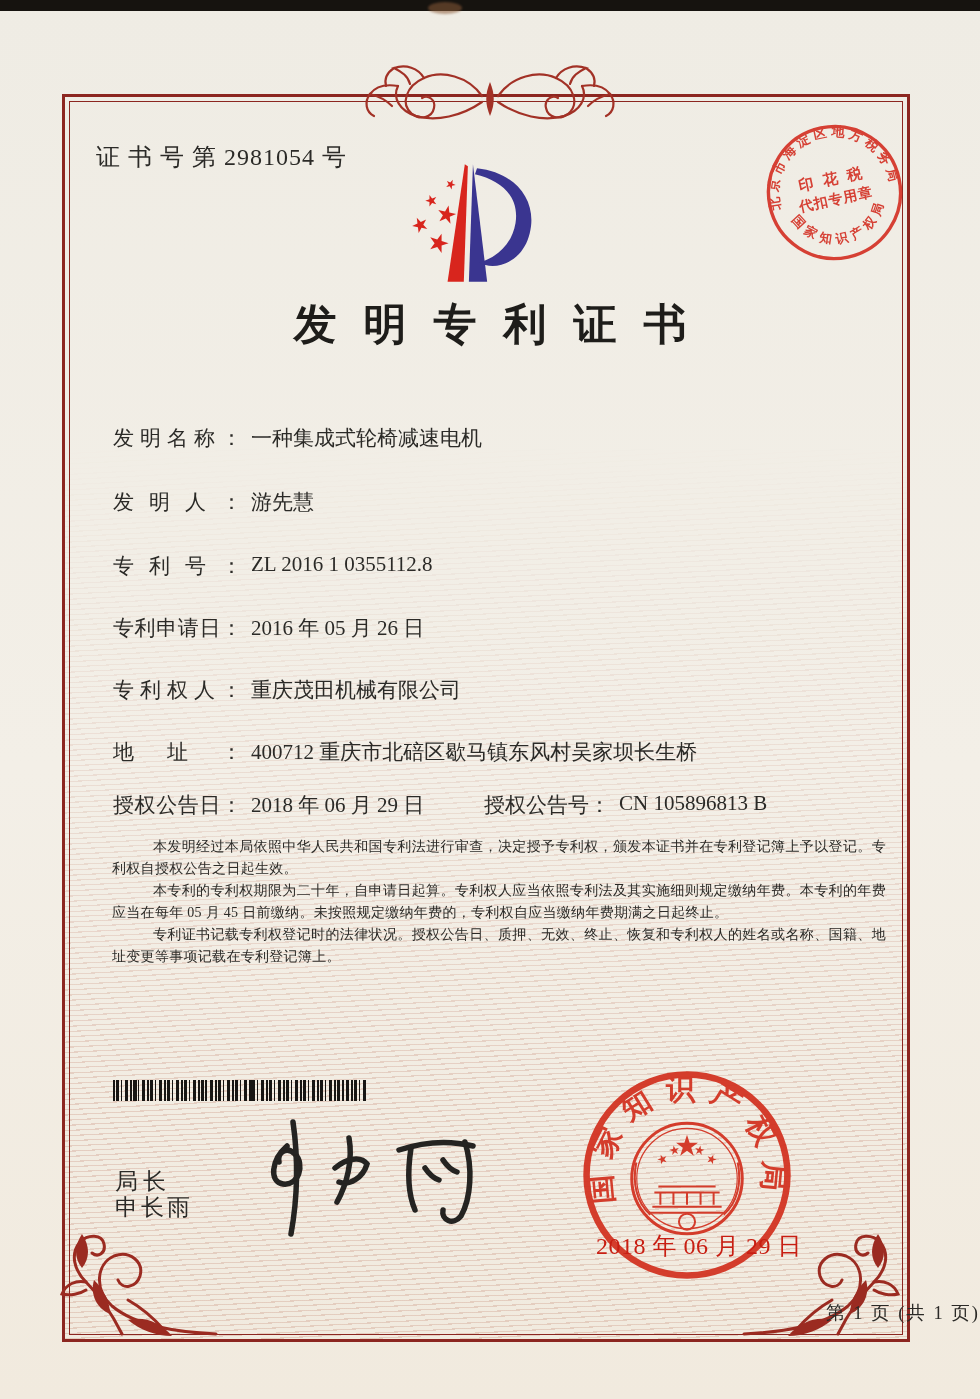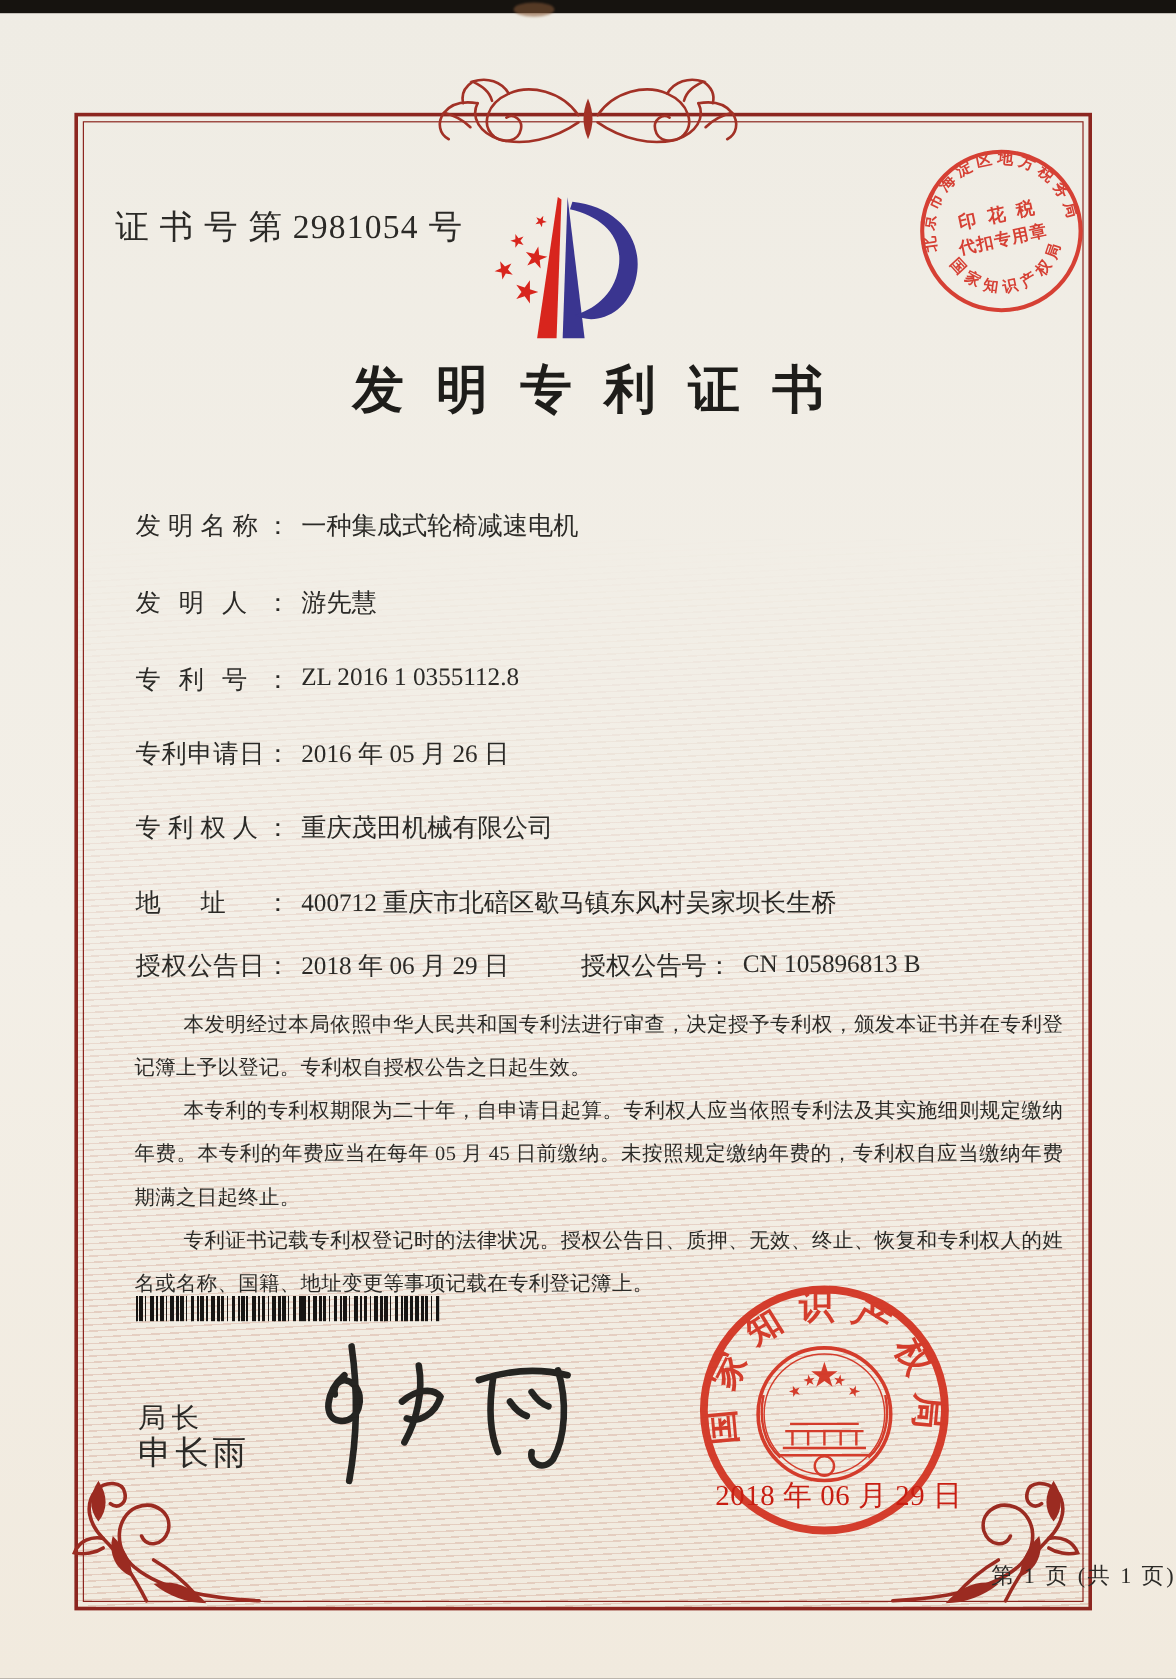--- a/index.html
+++ b/index.html
@@ -18,41 +18,41 @@
   }
   .frame-fill::after{
     content:"";position:absolute;inset:0;
     background:repeating-linear-gradient(177deg,rgba(178,88,64,.20) 0 1.2px,rgba(0,0,0,0) 1.2px 5.2px);
     -webkit-mask-image:linear-gradient(180deg,transparent 0%,transparent 28%,rgba(0,0,0,.6) 55%,#000 80%);
     mask-image:linear-gradient(180deg,transparent 0%,transparent 28%,rgba(0,0,0,.6) 55%,#000 80%);
   }
   .frame{position:absolute;left:62px;top:94px;width:848px;height:1248px;border:3.5px solid #8c2620;box-sizing:border-box;}
   .frame-inner{position:absolute;inset:4px;border:1.5px solid #8c2620;}
 
-  .cert-no{position:absolute;left:96px;top:170px;font-size:28px;letter-spacing:1px;}
+  .cert-no{position:absolute;left:96px;top:141px;font-size:24px;letter-spacing:1px;}
 
   .doc-title{position:absolute;left:0;top:296px;width:100%;text-align:center;
     font-size:43px;font-weight:bold;letter-spacing:27px;padding-left:27px;box-sizing:border-box;color:#1e1d1a;}
 
   .frow{position:absolute;left:113px;display:flex;align-items:flex-start;font-size:21px;white-space:nowrap;}
   .flabel{flex:none;width:129px;text-align:justify;text-align-last:justify;}
   .fvalue{margin-left:9px;}
 
-  .body-text{position:absolute;left:112px;top:836px;width:774px;font-size:17px;line-height:36px;
+  .body-text{position:absolute;left:112px;top:836px;width:774px;font-size:14px;line-height:22px;
     text-align:justify;letter-spacing:.3px;}
   .body-text p{margin:0;text-indent:41px;}
 
   .barcode{position:absolute;left:113px;top:1080px;width:253px;height:21px;
     background:
       repeating-linear-gradient(90deg,#171513 0 1px,transparent 1px 23px),
       repeating-linear-gradient(90deg,#171513 0 2px,transparent 2px 3px,#171513 3px 6px,transparent 6px 8px,#171513 8px 9px,transparent 9px 12px,#171513 12px 15px,transparent 15px 17px);
   }
 
   .signer-title{position:absolute;left:115px;top:1146px;font-size:23px;letter-spacing:5px;margin-top:20px;}
-  .signer-name{position:absolute;left:115px;top:1192px;font-size:28px;letter-spacing:3px;}
+  .signer-name{position:absolute;left:115px;top:1192px;font-size:23px;letter-spacing:3px;}
 
   .seal-date{position:absolute;left:596px;top:1230px;font-size:24px;color:#c81e12;letter-spacing:.5px;white-space:nowrap;z-index:6;}
 
   .footer{position:absolute;left:0;top:1300px;width:100%;text-align:right;font-size:18.5px;letter-spacing:2px;}
 
   svg{display:block;}
   .stamp-svg{position:absolute;left:752px;top:110px;width:165px;height:165px;transform:rotate(-12deg);z-index:5;}
   .seal-svg{position:absolute;left:574px;top:1062px;width:226px;height:226px;z-index:5;}
   .logo-svg{position:absolute;left:406px;top:158px;width:142px;height:130px;}
   .sig-svg{position:absolute;left:253px;top:1116px;width:262px;height:126px;z-index:4;}

